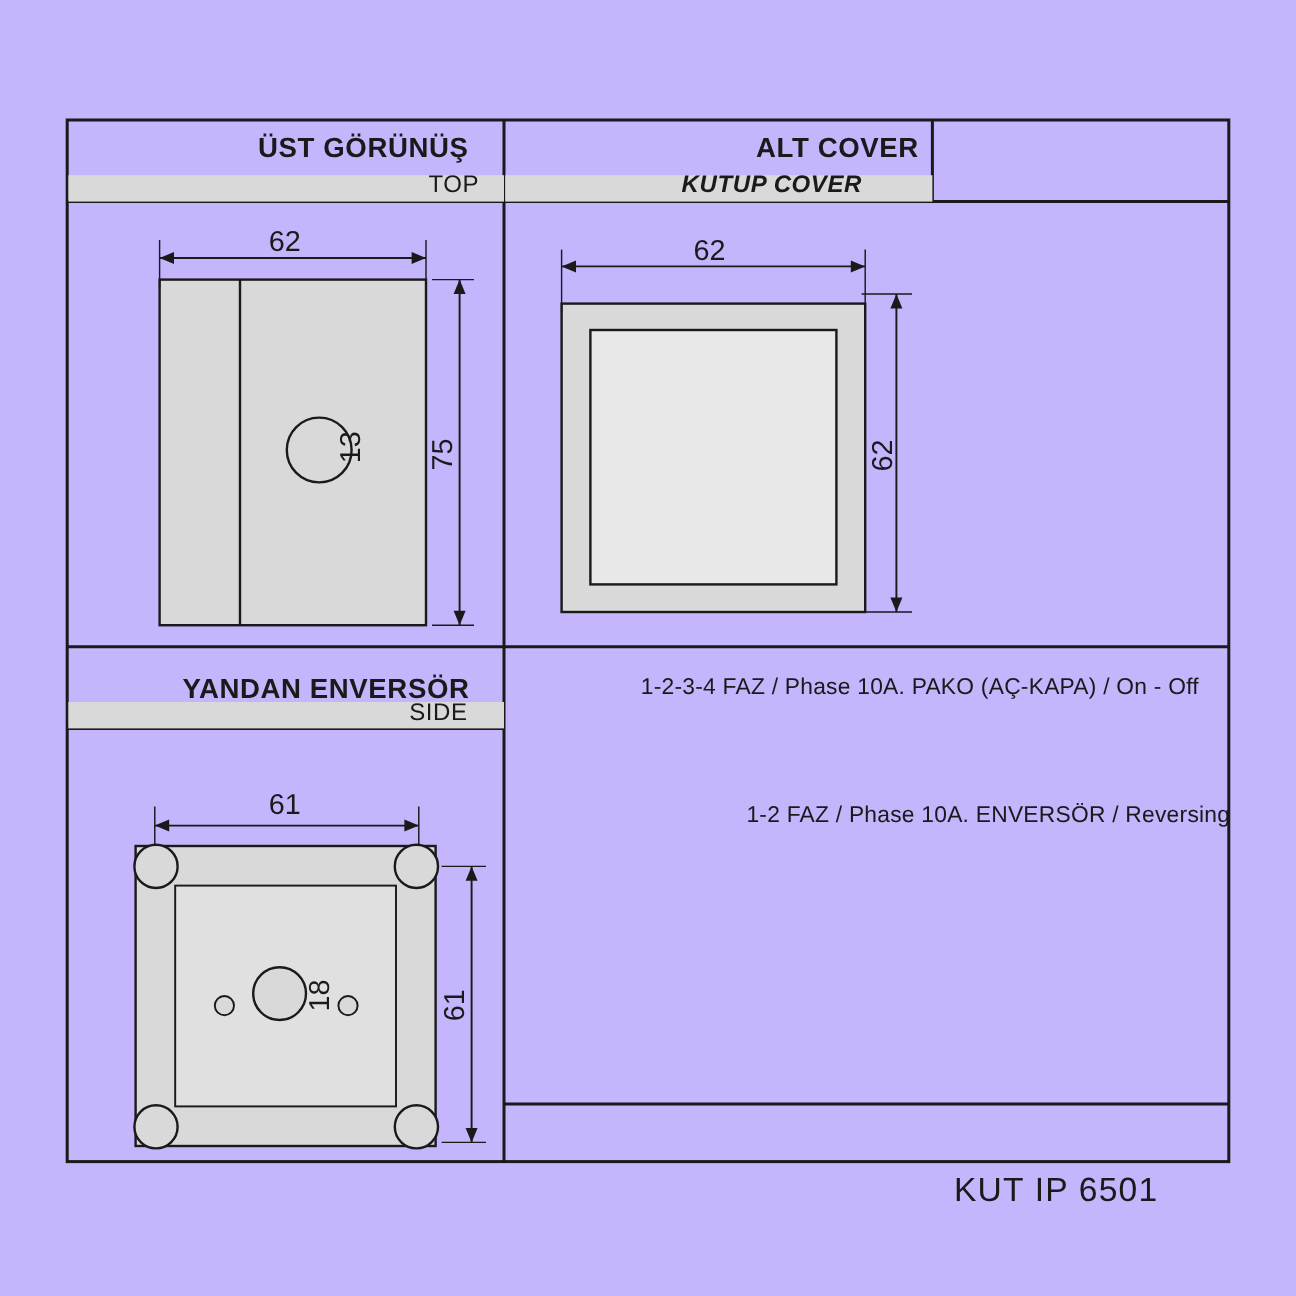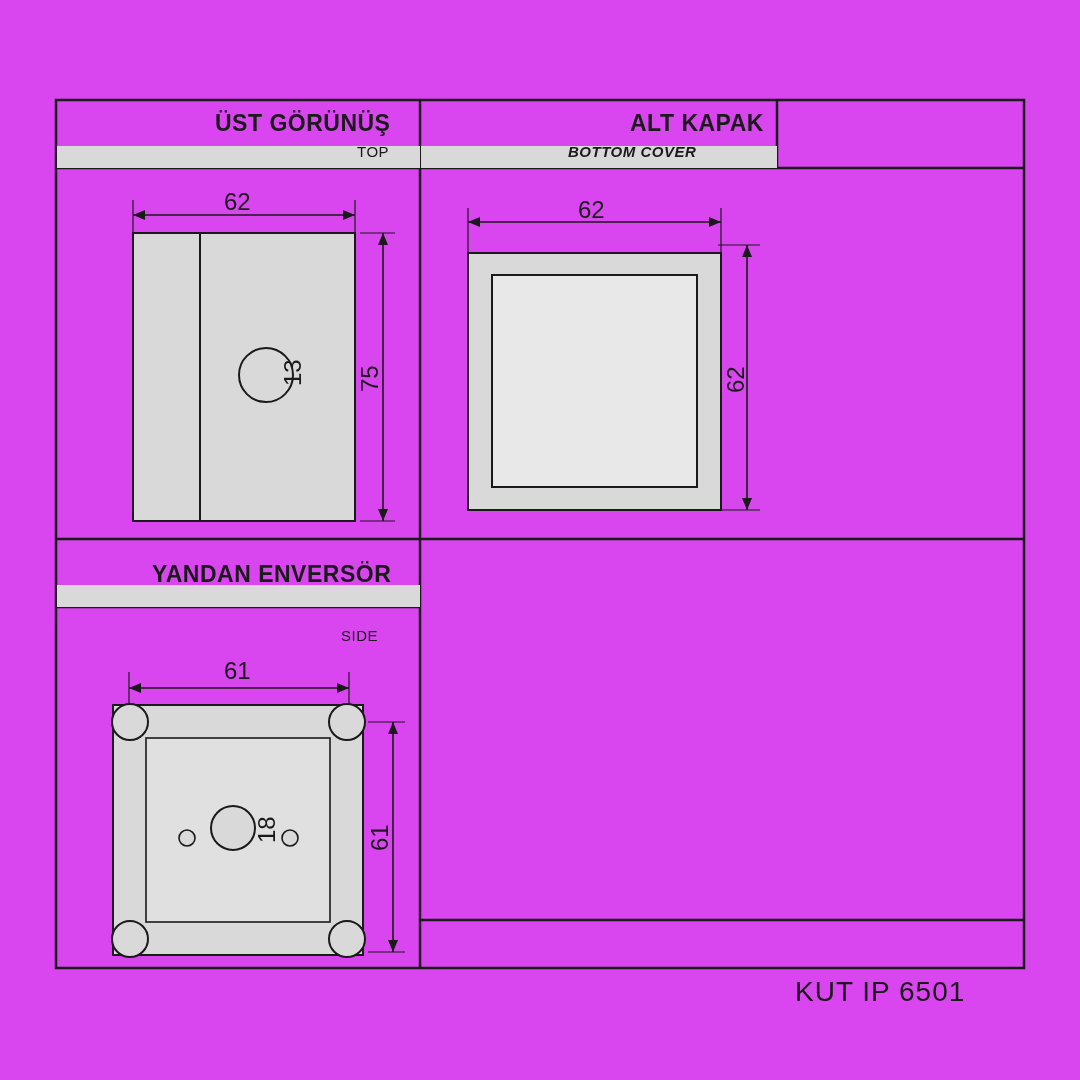--- a/index.html
+++ b/index.html
@@ -11,38 +11,38 @@
     width: 1080px;
     height: 1080px;
     font-family: "Liberation Sans", sans-serif;
     color: #1a1a1a;
     overflow: hidden;
   }
   #sheet {
     position: relative;
     width: 1080px;
     height: 1080px;
-    background: #d946ef;
+    background: #c4b5fd;
   }
   #sheet svg {
     position: absolute;
     left: 0;
     top: 0;
   }
   .lbl {
     position: absolute;
     white-space: nowrap;
   }
   .title-tr {
     font-weight: bold;
     font-size: 23px;
     letter-spacing: 0.5px;
   }
   .title-en {
-    font-size: 15px;
+    font-size: 20px;
     letter-spacing: 0.5px;
   }
   .title-en.italic {
     font-style: italic;
     font-weight: bold;
   }
   .dim {
     font-size: 24px;
     font-family: "Liberation Sans", sans-serif;
   }
@@ -153,33 +153,35 @@
       <path d="M393 722 L388 734 L398 734 Z" fill="#1a1a1a"></path>
       <path d="M393 952 L388 940 L398 940 Z" fill="#1a1a1a"></path>
       <line x1="368" y1="722" x2="405" y2="722" stroke="#1a1a1a" stroke-width="1.2"></line>
       <line x1="368" y1="952" x2="405" y2="952" stroke="#1a1a1a" stroke-width="1.2"></line>
     </g>
   </svg>
 
   <div class="lbl title-tr" style="left:215px; top:110px;">ÜST GÖRÜNÜŞ</div>
   <div class="lbl title-en" style="left:357px; top:143px;">TOP</div>
 
-  <div class="lbl title-tr" style="left:630px; top:110px;">ALT KAPAK</div>
-  <div class="lbl title-en italic" style="left:568px; top:143px;">BOTTOM COVER</div>
+  <div class="lbl title-tr" style="left:630px; top:110px;">ALT COVER</div>
+  <div class="lbl title-en italic" style="left:568px; top:143px;">KUTUP COVER</div>
 
   <div class="lbl title-tr" style="left:152px; top:561px;">YANDAN ENVERSÖR</div>
-  <div class="lbl title-en" style="left:341px; top:583px;margin-top:44px;">SIDE</div>
+  <div class="lbl title-en" style="left:341px; top:583px;">SIDE</div>
 
   <div class="lbl dim" style="left:224px; top:188px;">62</div>
   <div class="lbl dim dim-rot" style="left:356px; top:392px;">75</div>
   <div class="lbl dim dim-rot" style="left:279px; top:386px;">13</div>
 
   <div class="lbl dim" style="left:578px; top:196px;">62</div>
   <div class="lbl dim dim-rot" style="left:722px; top:393px;">62</div>
 
   <div class="lbl dim" style="left:224px; top:657px;">61</div>
   <div class="lbl dim dim-rot" style="left:366px; top:851px;">61</div>
   <div class="lbl dim dim-rot" style="left:253px; top:843px;">18</div>
 
+  <div class="lbl spec" style="left:534px; top:562px;">1-2-3-4 FAZ / Phase  10A.  PAKO (AÇ-KAPA) / On - Off</div>
+  <div class="lbl spec" style="left:622px; top:669px;">1-2 FAZ / Phase 10A.  ENVERSÖR / Reversing</div>
 
   <div class="lbl code" style="left:795px; top:940px;">KUT IP 6501</div>
 
 </div>
 
 </body></html>

